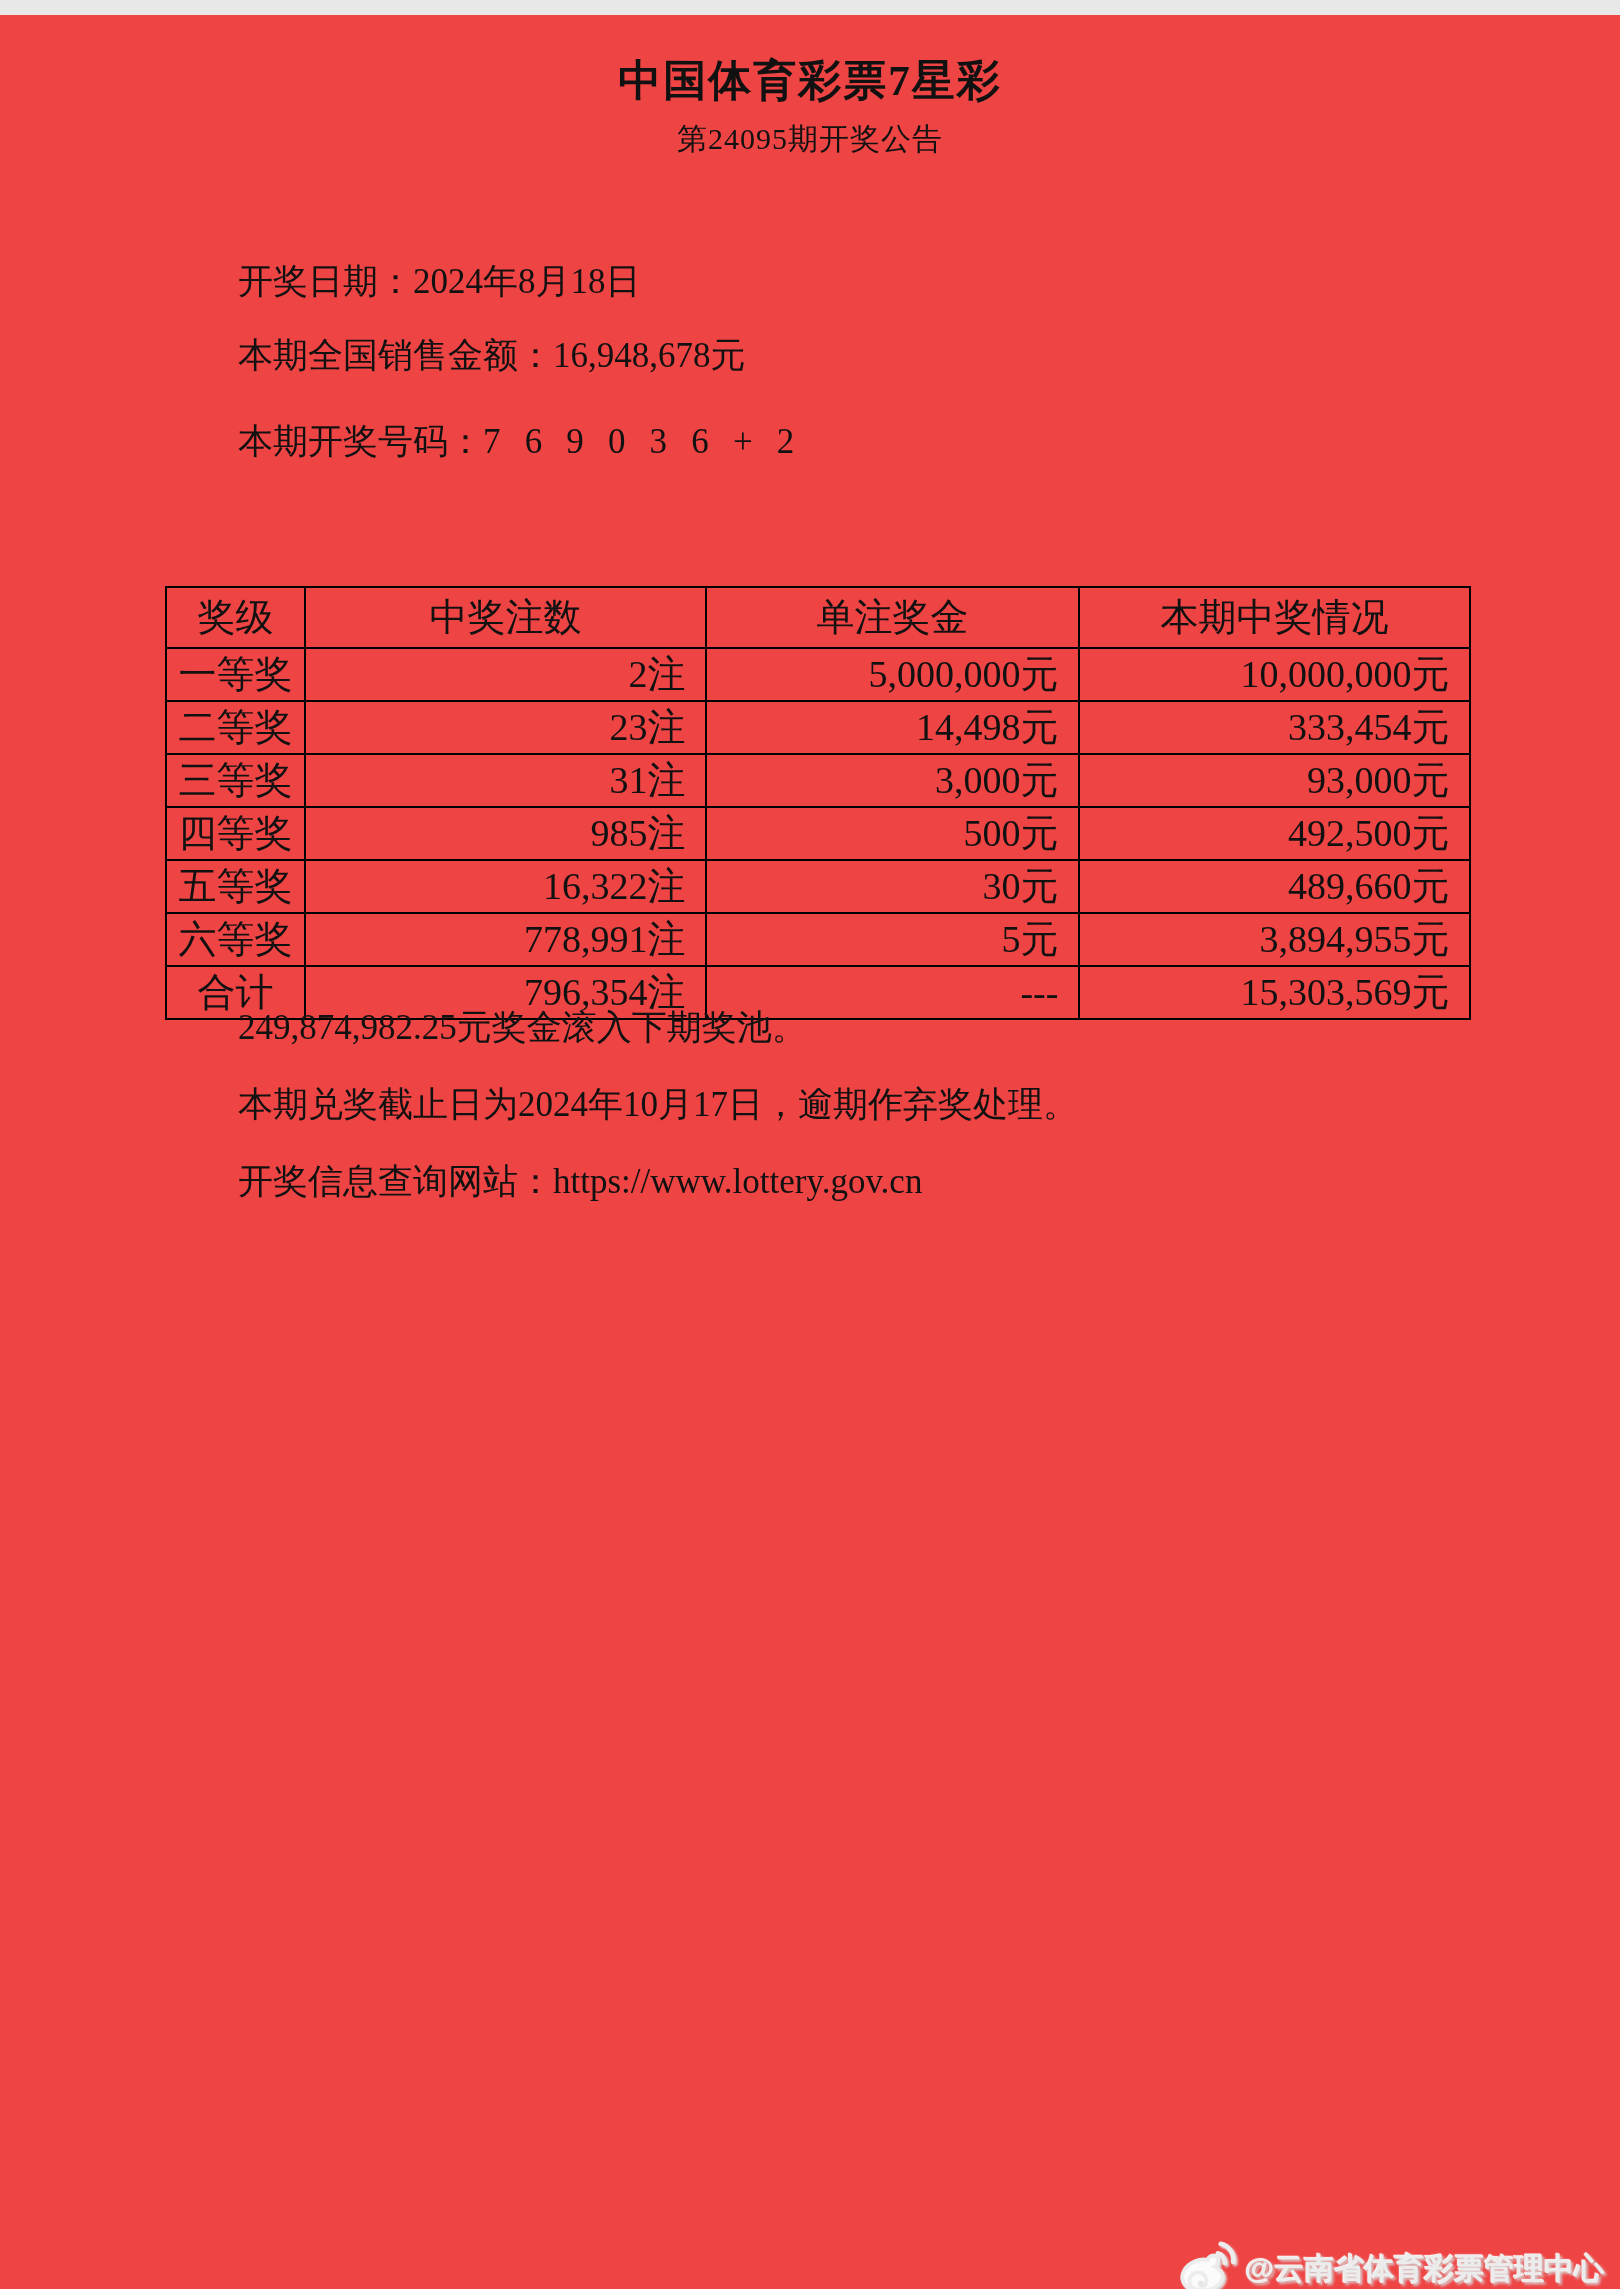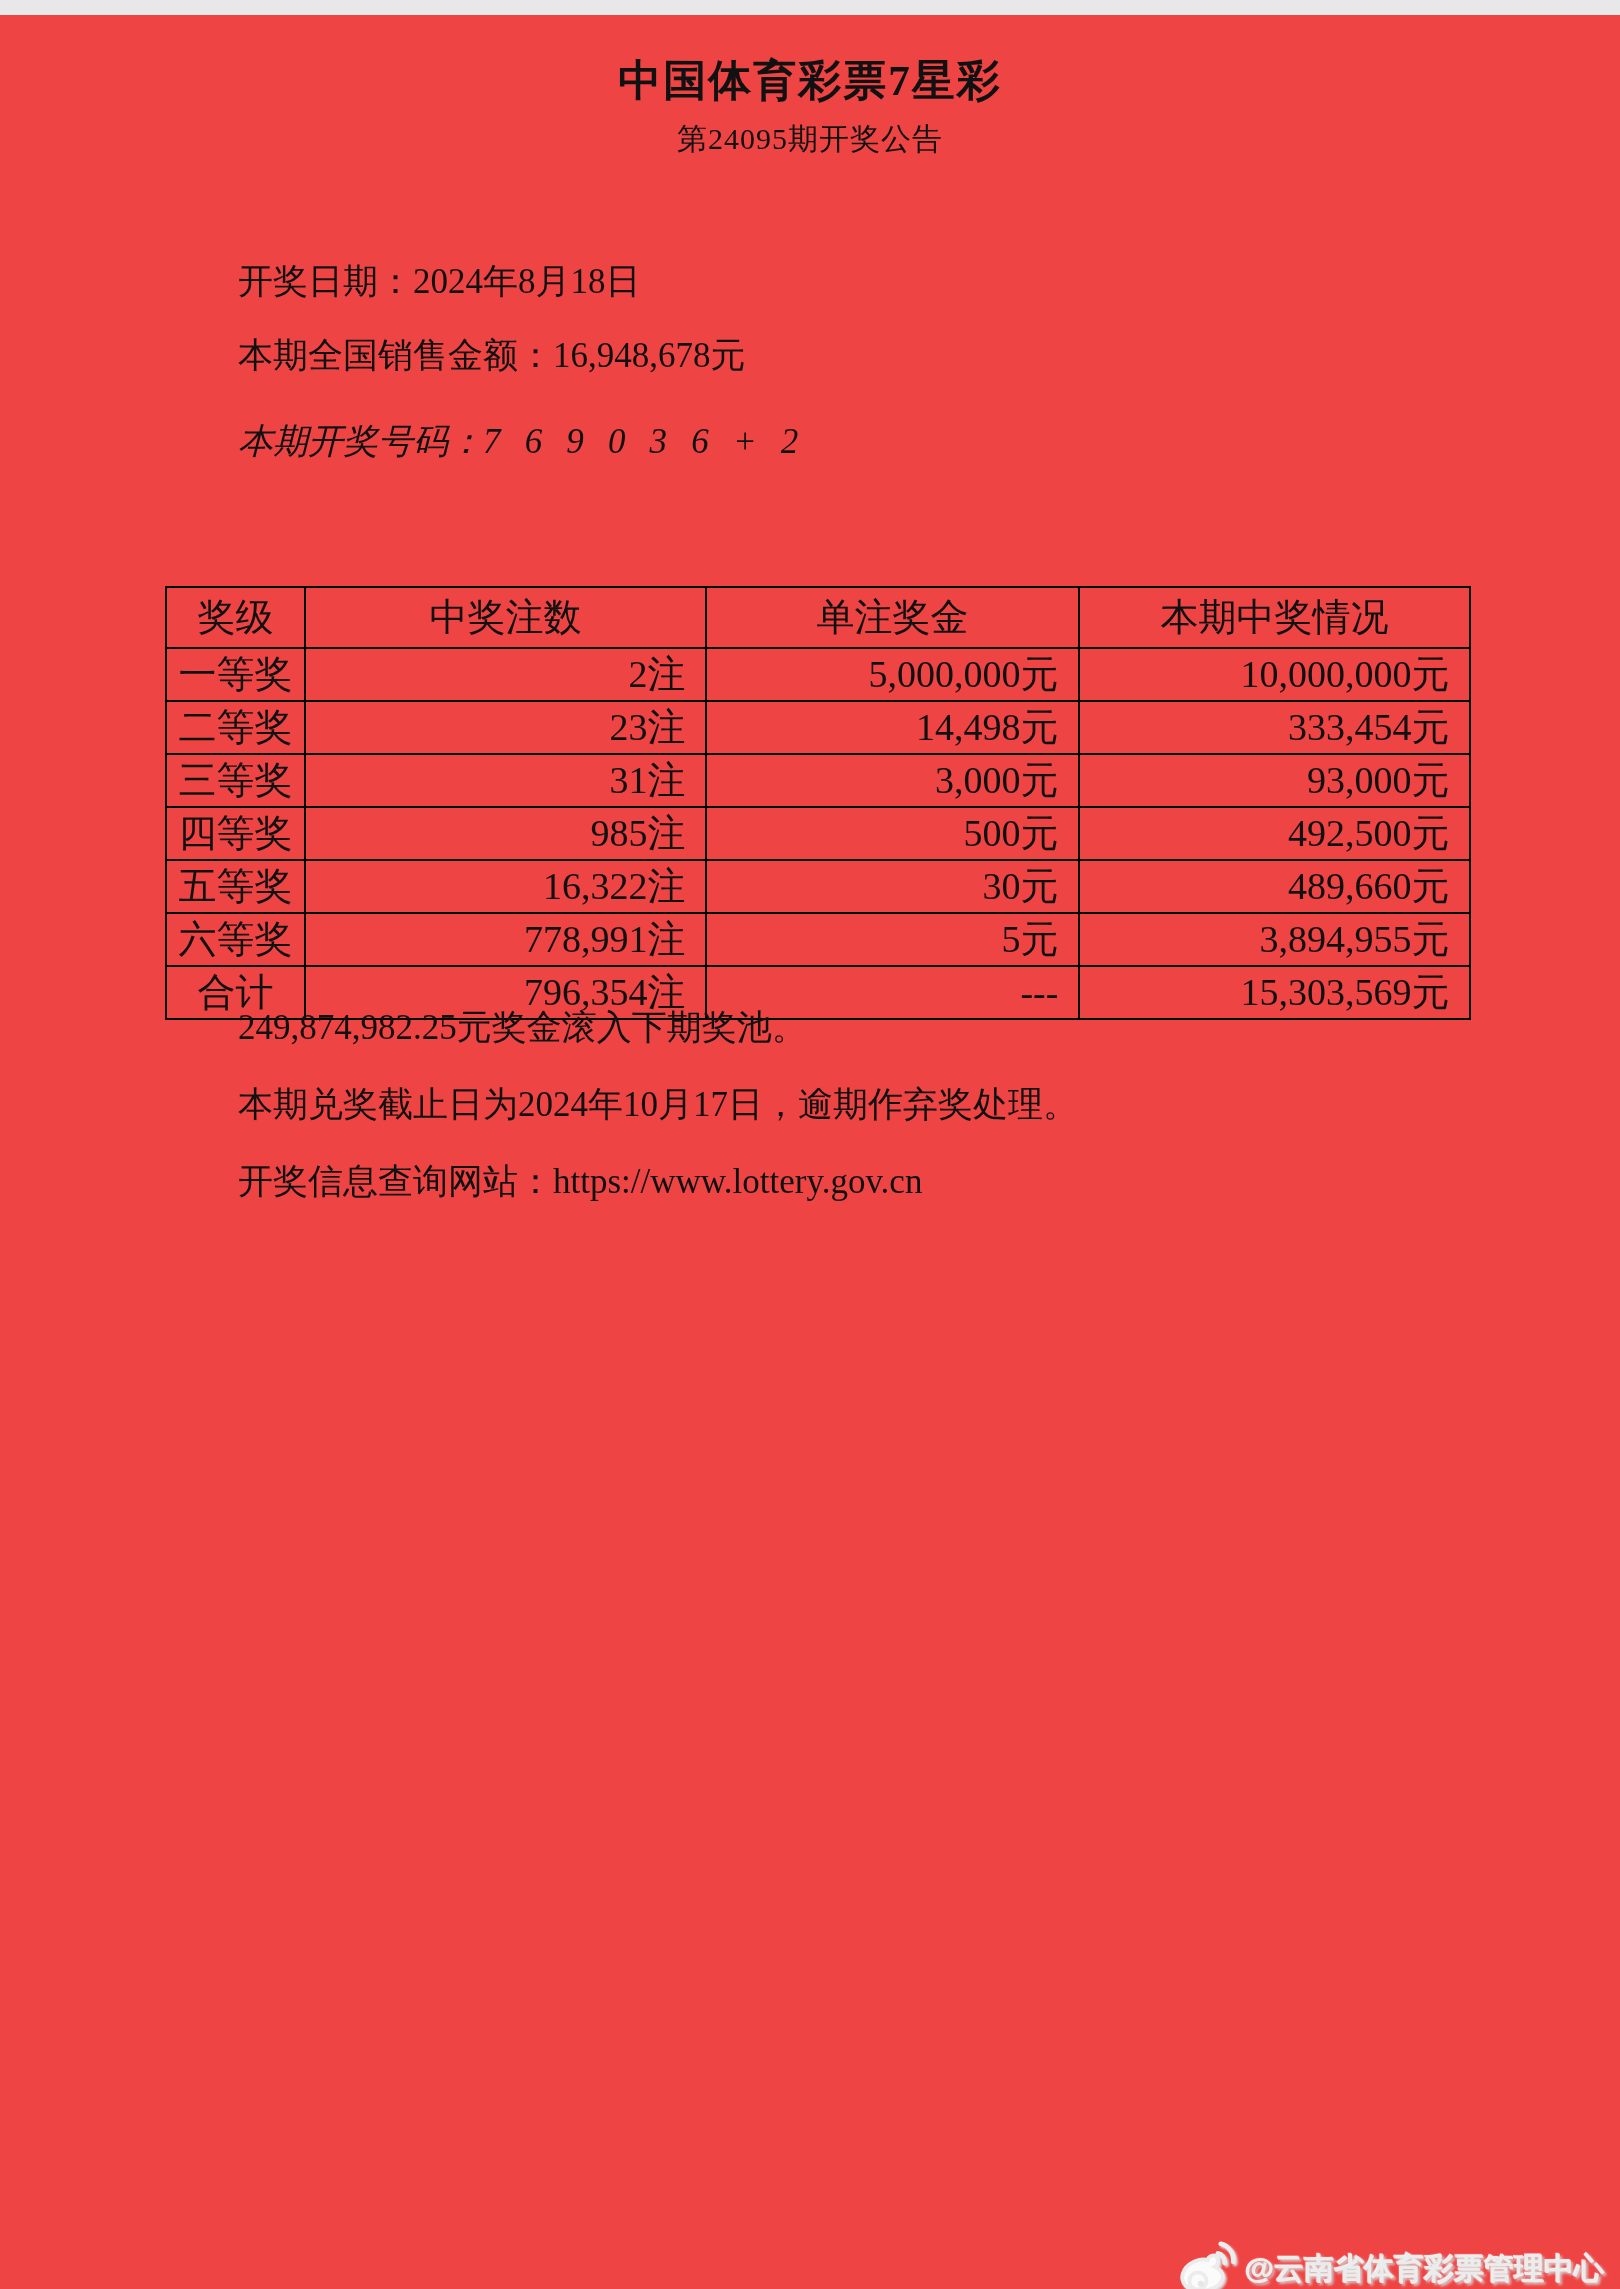--- a/index.html
+++ b/index.html
@@ -12,21 +12,21 @@
     font-family:"Liberation Serif","DejaVu Serif",serif;
     overflow:hidden;
   }
   .centered { position:absolute; left:0; width:100%; text-align:center; }
   .doc-title   { top:37px;  font-size:43px; font-weight:bold; letter-spacing:2px; }
   .doc-subtitle{ top:104px; font-size:30px; letter-spacing:1px; }
 
   .info-line { position:absolute; left:238px; font-size:35px; line-height:39px; white-space:nowrap; }
   .line-date    { top:247px; }
   .line-sales   { top:321px; }
-  .line-numbers { top:407px;font-style:italic; }
+  .line-numbers { top:407px; }
   .winning-numbers { letter-spacing:0.22em; }
 
   .table-title { top:490px; font-size:35px; letter-spacing:1px; }
 
   table.prize-table {
     position:absolute; top:571px; left:165px;
     width:1305px;
     border-collapse:collapse;
     font-size:38px;
     table-layout:fixed;

